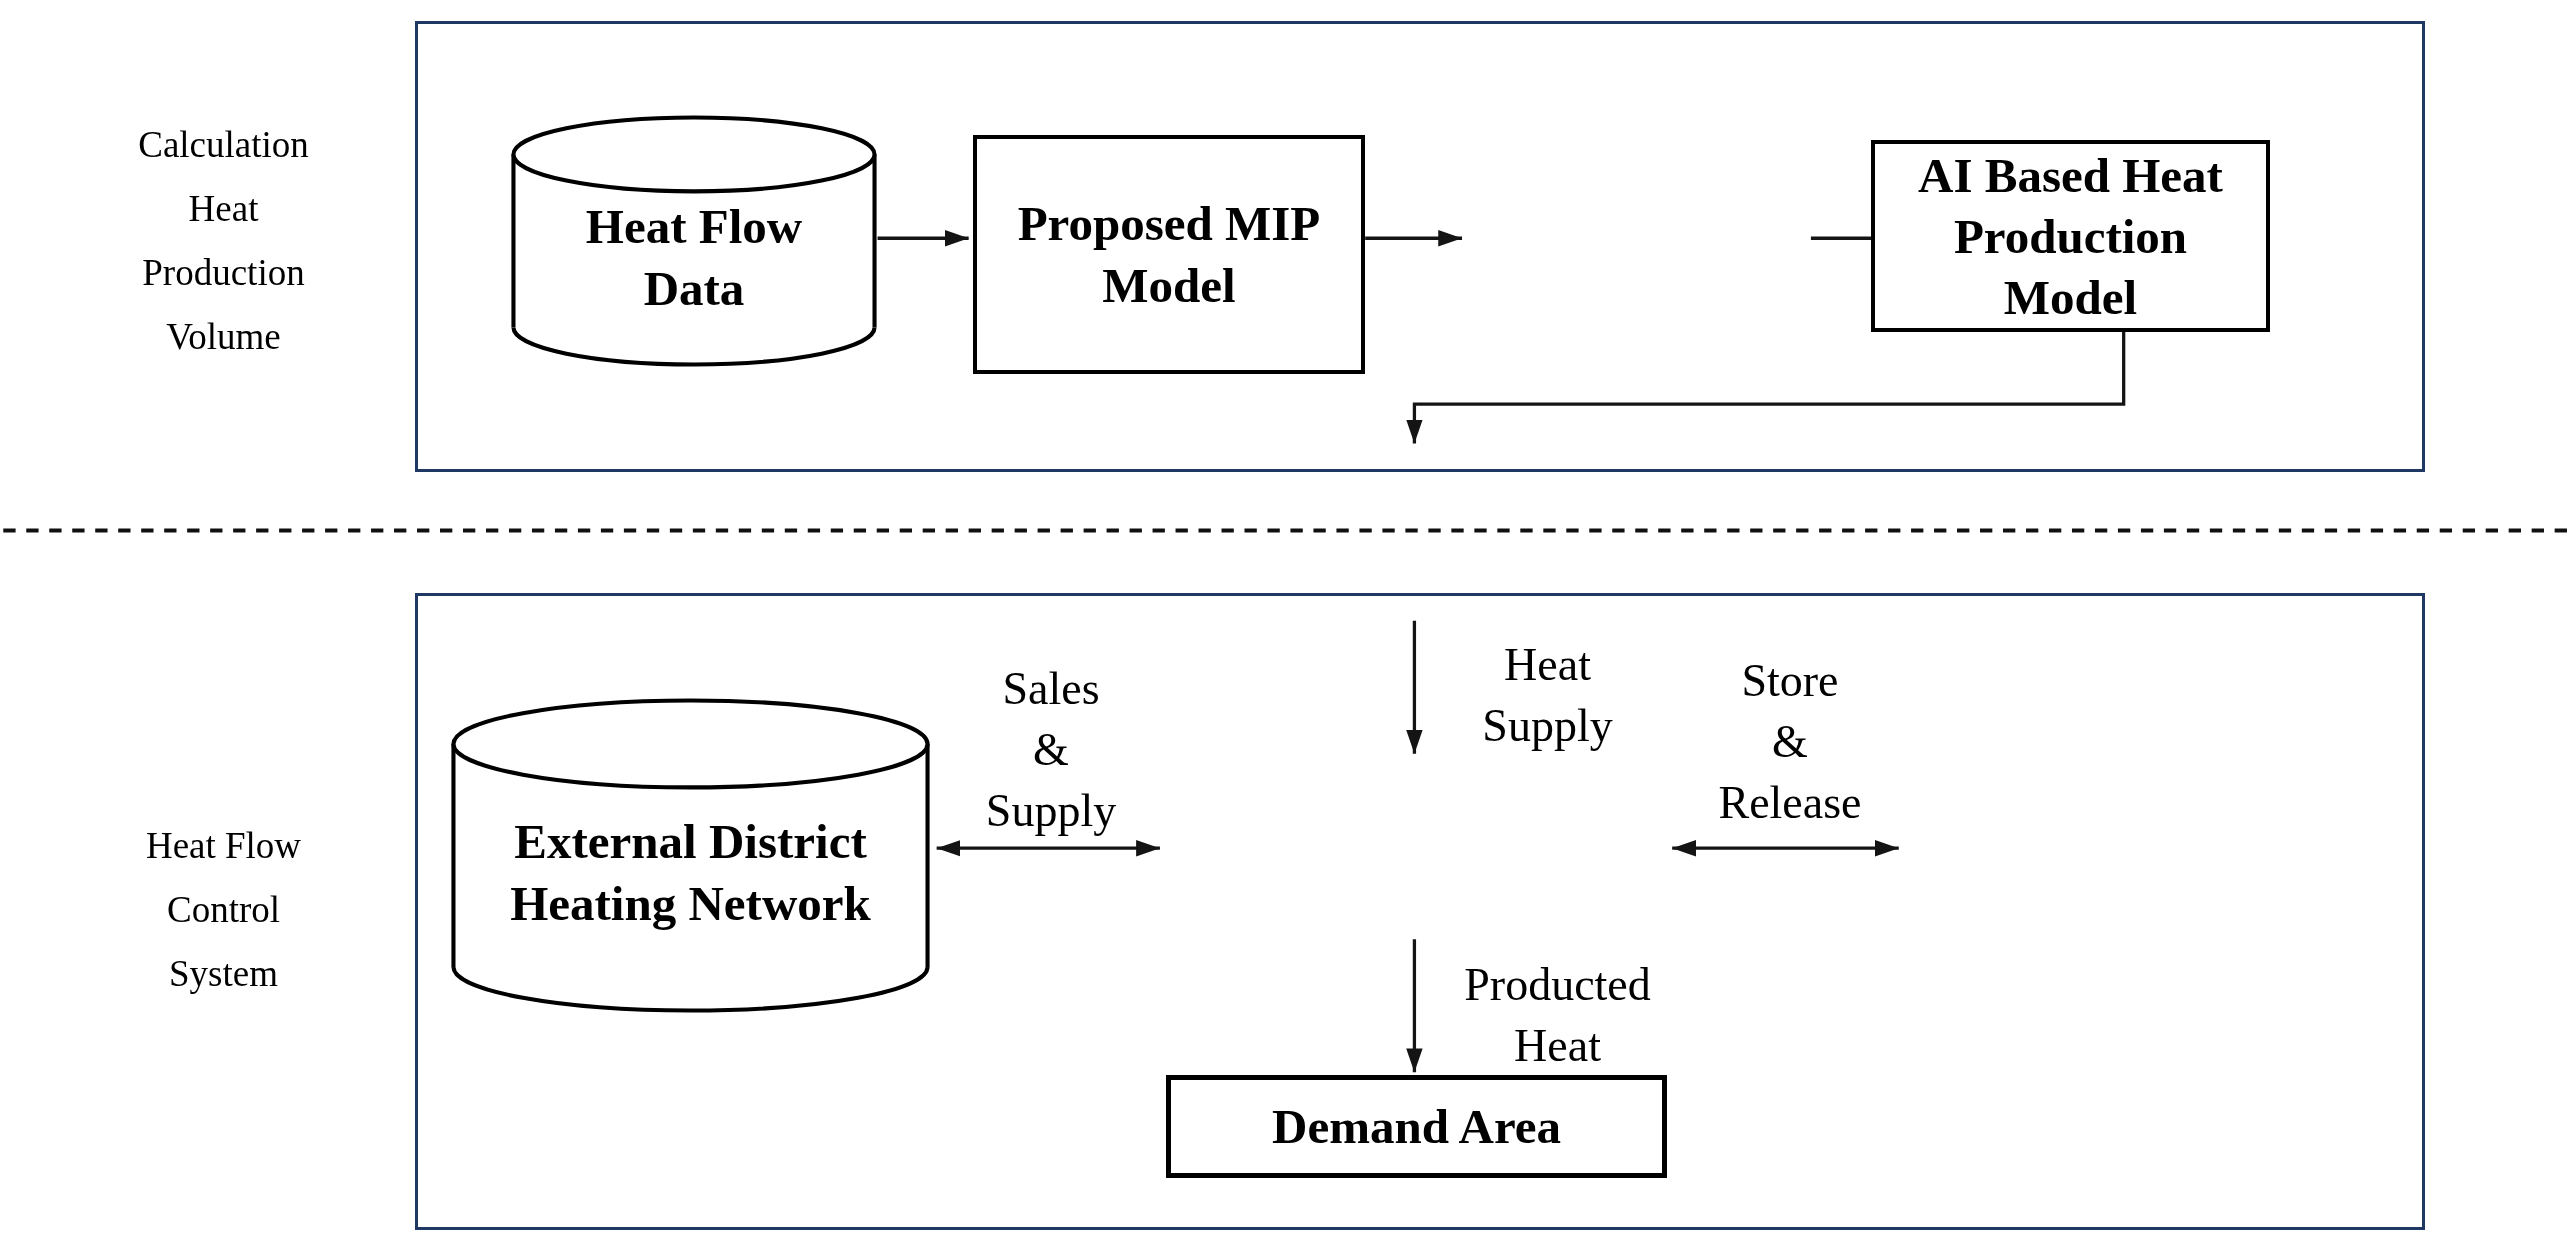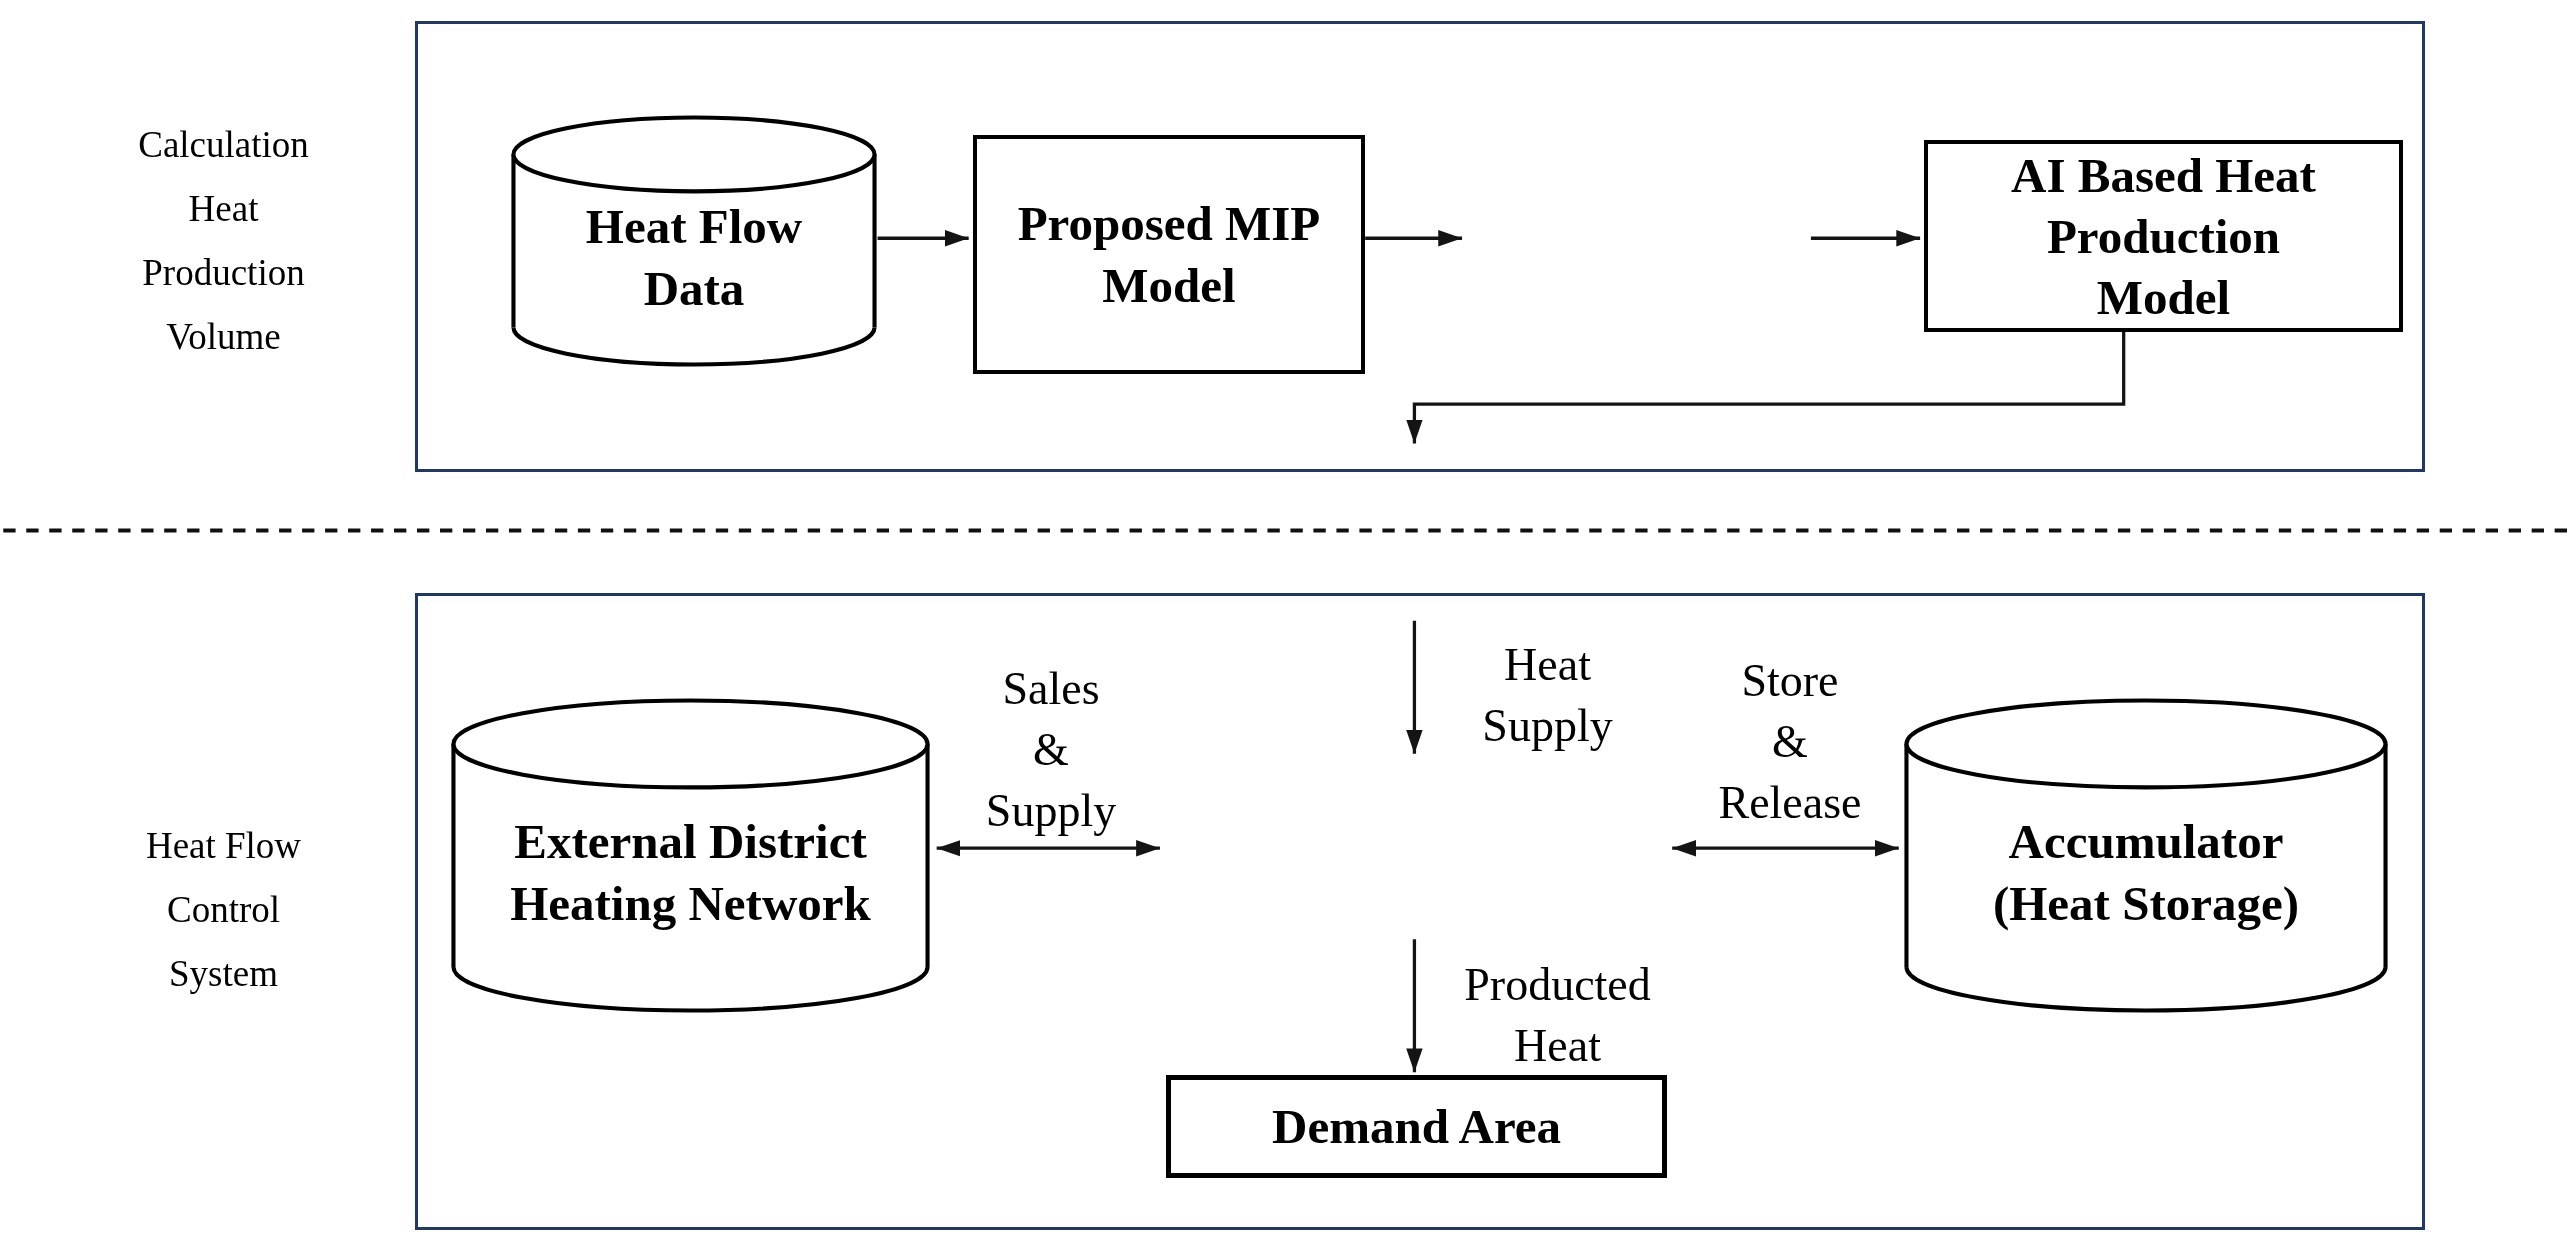--- a/index.html
+++ b/index.html
@@ -106,51 +106,40 @@
     <div class="node-label">Heat Flow
 Data</div>
   </div>
 
   <div class="node rect-node" style="left:973px;top:135px;width:392px;height:239px">
     <div class="node-label">Proposed MIP
 Model</div>
   </div>
 
 
-  <div class="node rect-node" style="left:1924px;top:140px;width:479px;height:192px">
+  <div class="node rect-node" style="left:1871px;top:140px;width:399px;height:192px">
     <div class="node-label" style="line-height:61px">AI Based Heat
 Production
 Model</div>
   </div>
 
 
   <div class="node cyl-node" style="left:451px;top:698px;width:479px;height:315px">
     <svg class="cyl-svg" width="479" height="315" viewBox="0 0 584 384">
         <ellipse cx="292" cy="328" rx="289" ry="53" fill="#fff" stroke="#000" stroke-width="5"></ellipse>
         <rect x="0" y="56" width="584" height="272" fill="#fff"></rect>
         <line x1="3" y1="56" x2="3" y2="328" stroke="#000" stroke-width="5"></line>
         <line x1="581" y1="56" x2="581" y2="328" stroke="#000" stroke-width="5"></line>
         <ellipse cx="292" cy="56" rx="289" ry="53" fill="#fff" stroke="#000" stroke-width="5"></ellipse>
       </svg>
     <div class="node-label">External District
 Heating Network</div>
   </div>
 
 
-  <div class="node cyl-node" style="left:1904px;top:698px;width:484px;height:315px">
-    <svg class="cyl-svg" width="484" height="315" viewBox="0 0 590 384">
-        <ellipse cx="295" cy="328" rx="292" ry="53" fill="#fff" stroke="#000" stroke-width="5"></ellipse>
-        <rect x="0" y="56" width="590" height="272" fill="#fff"></rect>
-        <line x1="3" y1="56" x2="3" y2="328" stroke="#000" stroke-width="5"></line>
-        <line x1="587" y1="56" x2="587" y2="328" stroke="#000" stroke-width="5"></line>
-        <ellipse cx="295" cy="56" rx="292" ry="53" fill="#fff" stroke="#000" stroke-width="5"></ellipse>
-      </svg>
-    <div class="node-label">Accumulator
-(Heat Storage)</div>
-  </div>
 
   <div class="node rect-node" style="left:1166px;top:1075px;width:501px;height:103px;border-width:5.7px">
     <div class="node-label">Demand Area</div>
   </div>
 
   <div class="edge-label" style="left:887px;top:658px;width:328px">Sales
 &amp;
 Supply</div>
   <div class="edge-label" style="left:1416px;top:634px;width:263px">Heat
 Supply</div>

